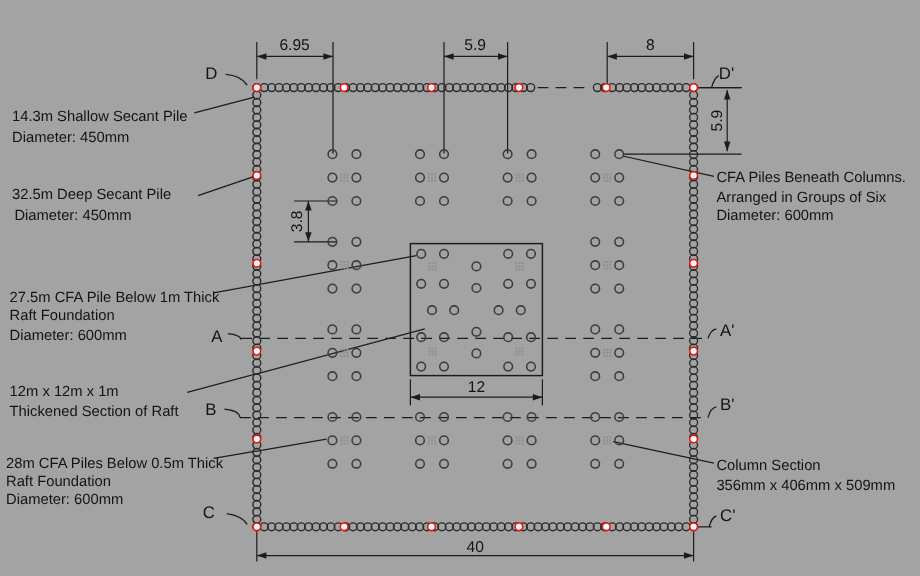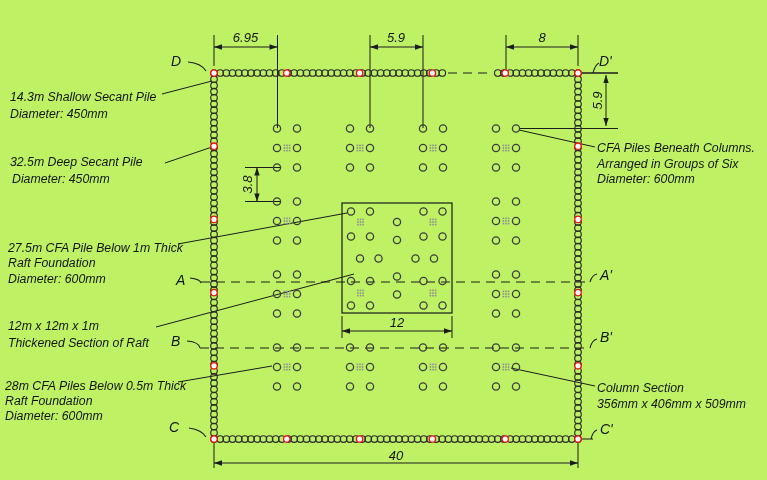--- a/index.html
+++ b/index.html
@@ -1,16 +1,16 @@
 <!DOCTYPE html>
 <html><head>
 <meta charset="utf-8">
 <style>
   html,body{margin:0;padding:0;background:#ffffff;}
-  .stage{position:relative;width:767px;height:480px;background:#bef264;overflow:hidden;font-style:italic;}
+  .stage{position:relative;width:767px;height:480px;background:#a3a3a3;overflow:hidden;}
   svg{display:block;}
   svg text{font-family:"Liberation Sans","DejaVu Sans",sans-serif;fill:#141414;}
   .dimtxt{font-size:13px;}
   .sectxt{font-size:14px;}
   .lbltxt{font-size:12.3px;}
   .thin{stroke:#1c1c1c;stroke-width:1;fill:none;}
   .dash{stroke:#1c1c1c;stroke-width:1;fill:none;stroke-dasharray:9 6;}
   .hook{stroke:#1c1c1c;stroke-width:1.1;fill:none;}
   .leader{stroke:#1c1c1c;stroke-width:1;fill:none;}
 </style>

